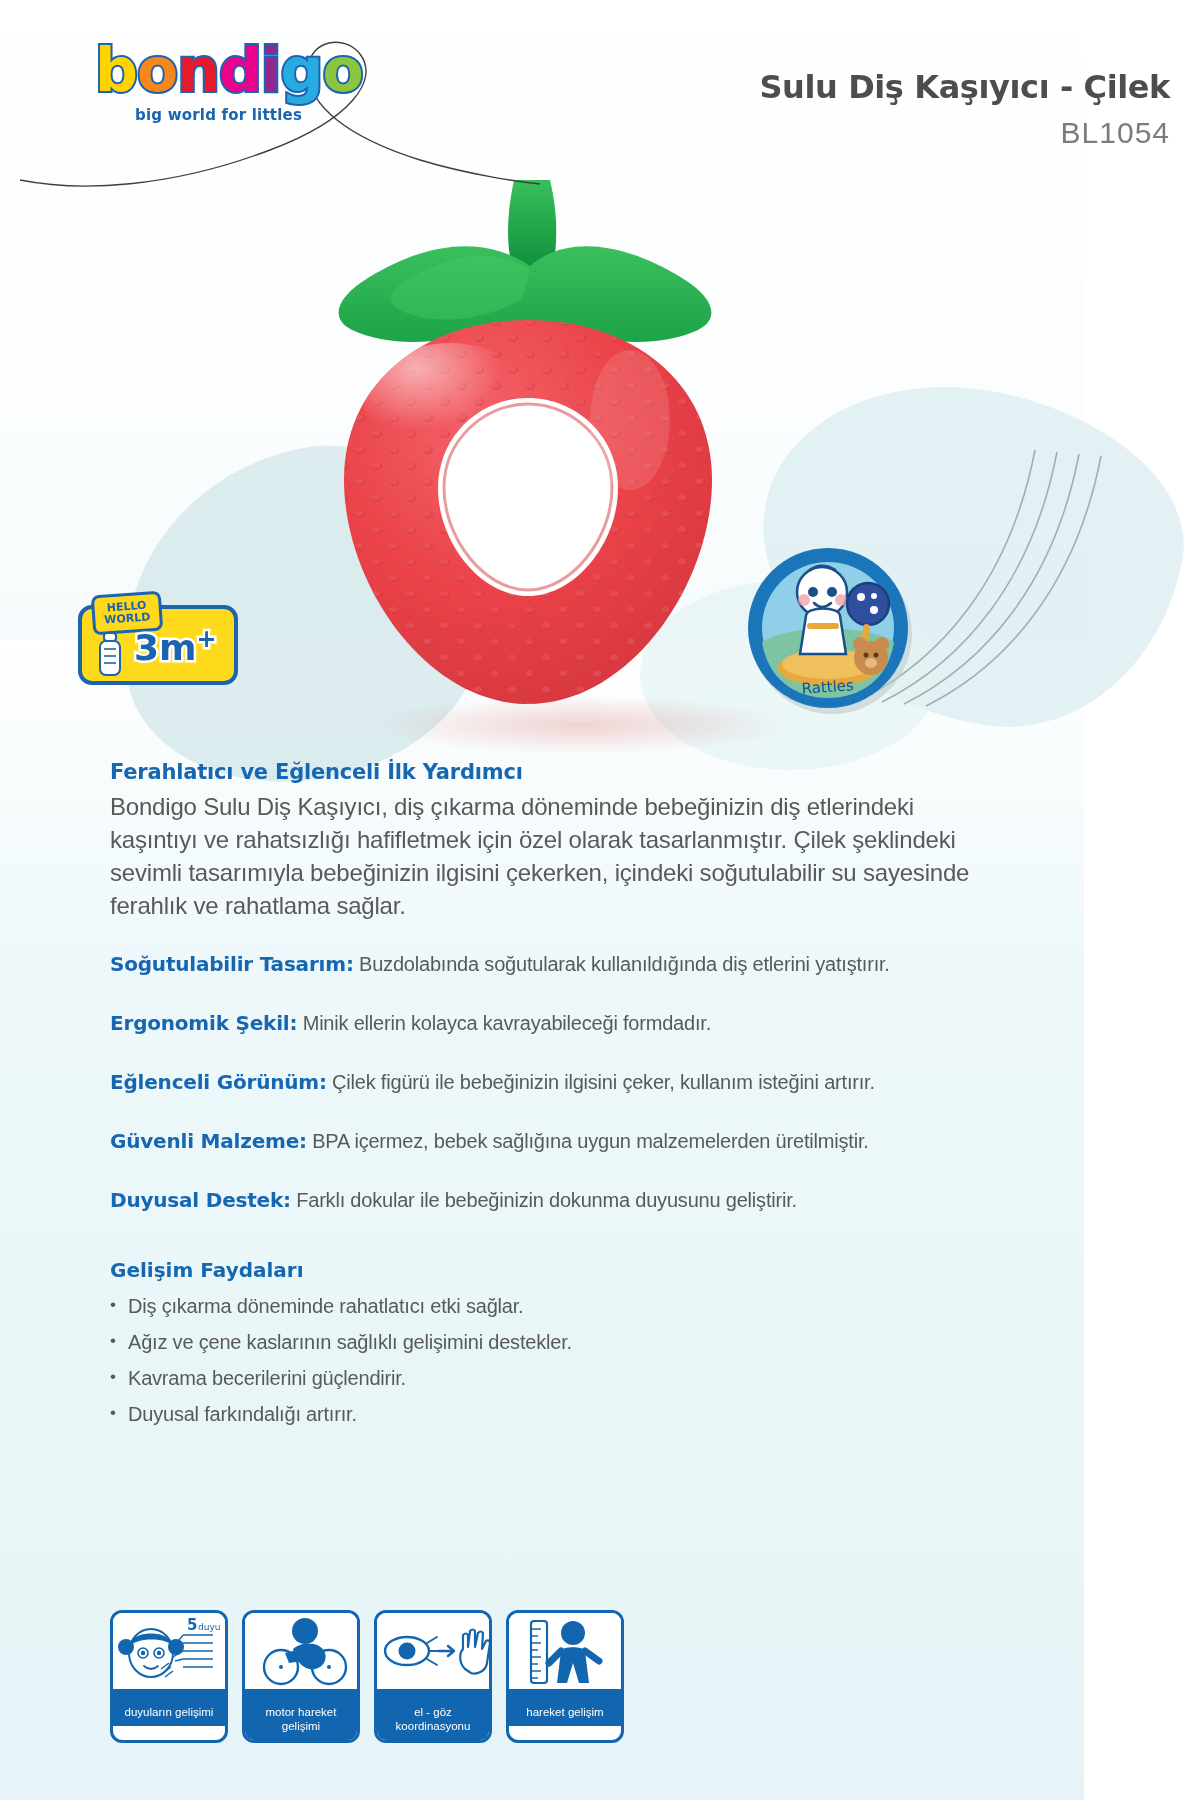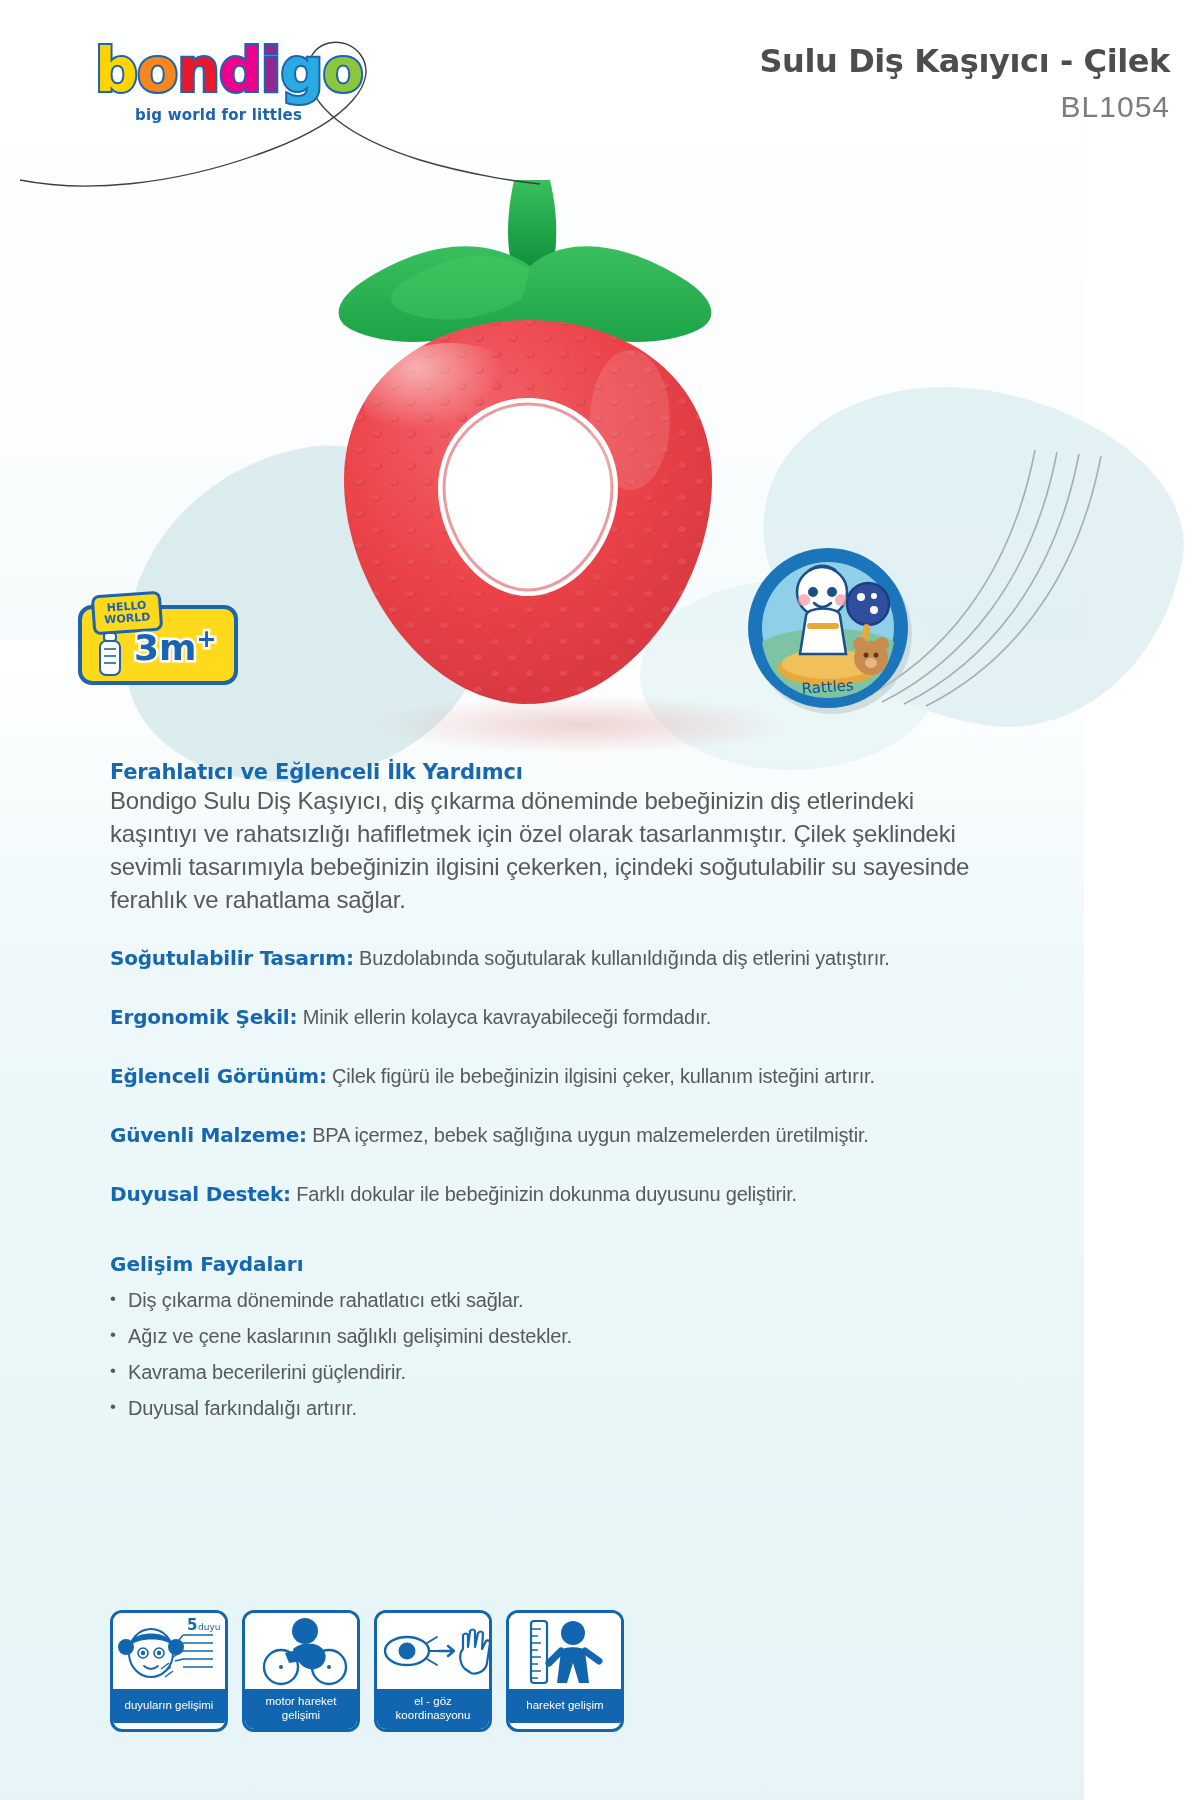--- a/index.html
+++ b/index.html
@@ -40,20 +40,21 @@
     margin-top:6px; color:#1c63b0;
     font-family:"DejaVu Sans", sans-serif; font-weight:bold; font-size:15px;
     letter-spacing:.2px; padding-left:40px;
   }
 
   .title-block{ position:absolute; right:30px; top:42px; text-align:right; }
   .prod-title{
     font-family:"DejaVu Sans", sans-serif;
     font-size:32px; font-weight:bold; color:#4d4d4d; letter-spacing:-0.4px;
     white-space:nowrap;
+    margin-top:26px;
   }
   .prod-code{
     margin-top:10px; font-size:30px; color:#7c7c7c; letter-spacing:1px;
     font-family:"Liberation Sans", sans-serif; font-weight:300;
   }
 
   
   .hero{ position:absolute; top:150px; left:0; width:1200px; height:620px; z-index:3; }
   .blob-a{
     position:absolute; left:120px; top:300px; width:360px; height:330px;
@@ -97,21 +98,21 @@
   }
   .age-text em{ font-style:normal; font-size:24px; vertical-align:super; }
 
   
   .cat-badge{ position:absolute; left:740px; top:390px; width:180px; height:180px; z-index:6; }
 
   
   .content{ position:absolute; top:760px; left:110px; width:880px; z-index:5; }
   h2.sec-head{
     color:#1667b2; font-family:"DejaVu Sans", sans-serif;
-    font-size:21px; font-weight:bold; letter-spacing:-0.2px;
+    font-size:21px; font-weight:bold; margin-bottom:6px; letter-spacing:-0.2px;
   }
   p.body{
     color:#58595b; font-size:24px; line-height:33px; letter-spacing:-0.2px;
     font-family:"Liberation Sans", sans-serif;
   }
   .feature{
     margin-top:26px; color:#58595b; font-size:20px; line-height:33px;
     letter-spacing:-0.2px;
   }
   .feature b{
@@ -134,21 +135,21 @@
   .badges{
     position:absolute; left:110px; top:1610px; display:flex; gap:14px; z-index:5;
   }
   .badge{
     width:118px; border:3px solid #1266b0; border-radius:12px;
     overflow:hidden; background:#fff; display:flex; flex-direction:column;
   }
   .badge-art{ height:76px; background:#fff; position:relative; }
   .badge-cap{
     background:#1266b0; color:#fff; font-size:11.5px; line-height:14px;
-    text-align:center; padding:5px 3px 7px; min-height:34px;
+    text-align:center; padding:16px 3px 7px; min-height:34px;
     display:flex; align-items:center; justify-content:center;
     font-family:"Liberation Sans", sans-serif;
   }
 </style>
 </head>
 <body>
 
 <div class="page">
 
   <div class="bg-wash-top"></div>

